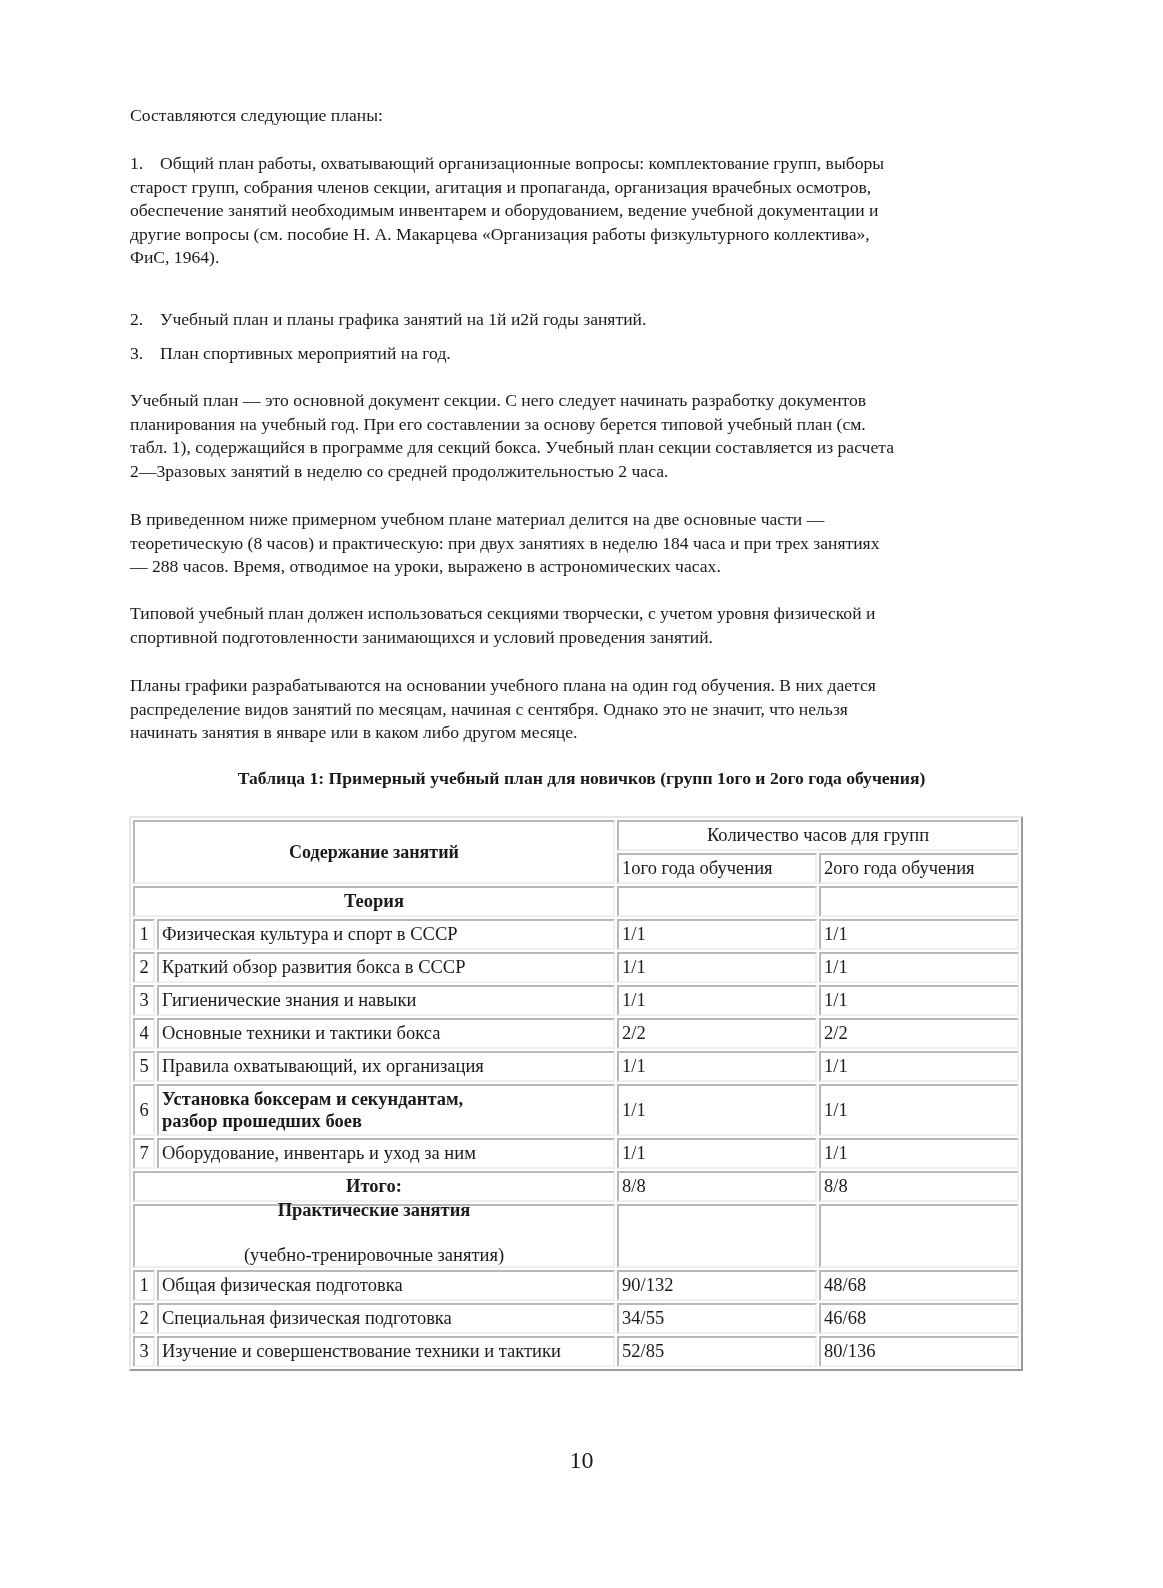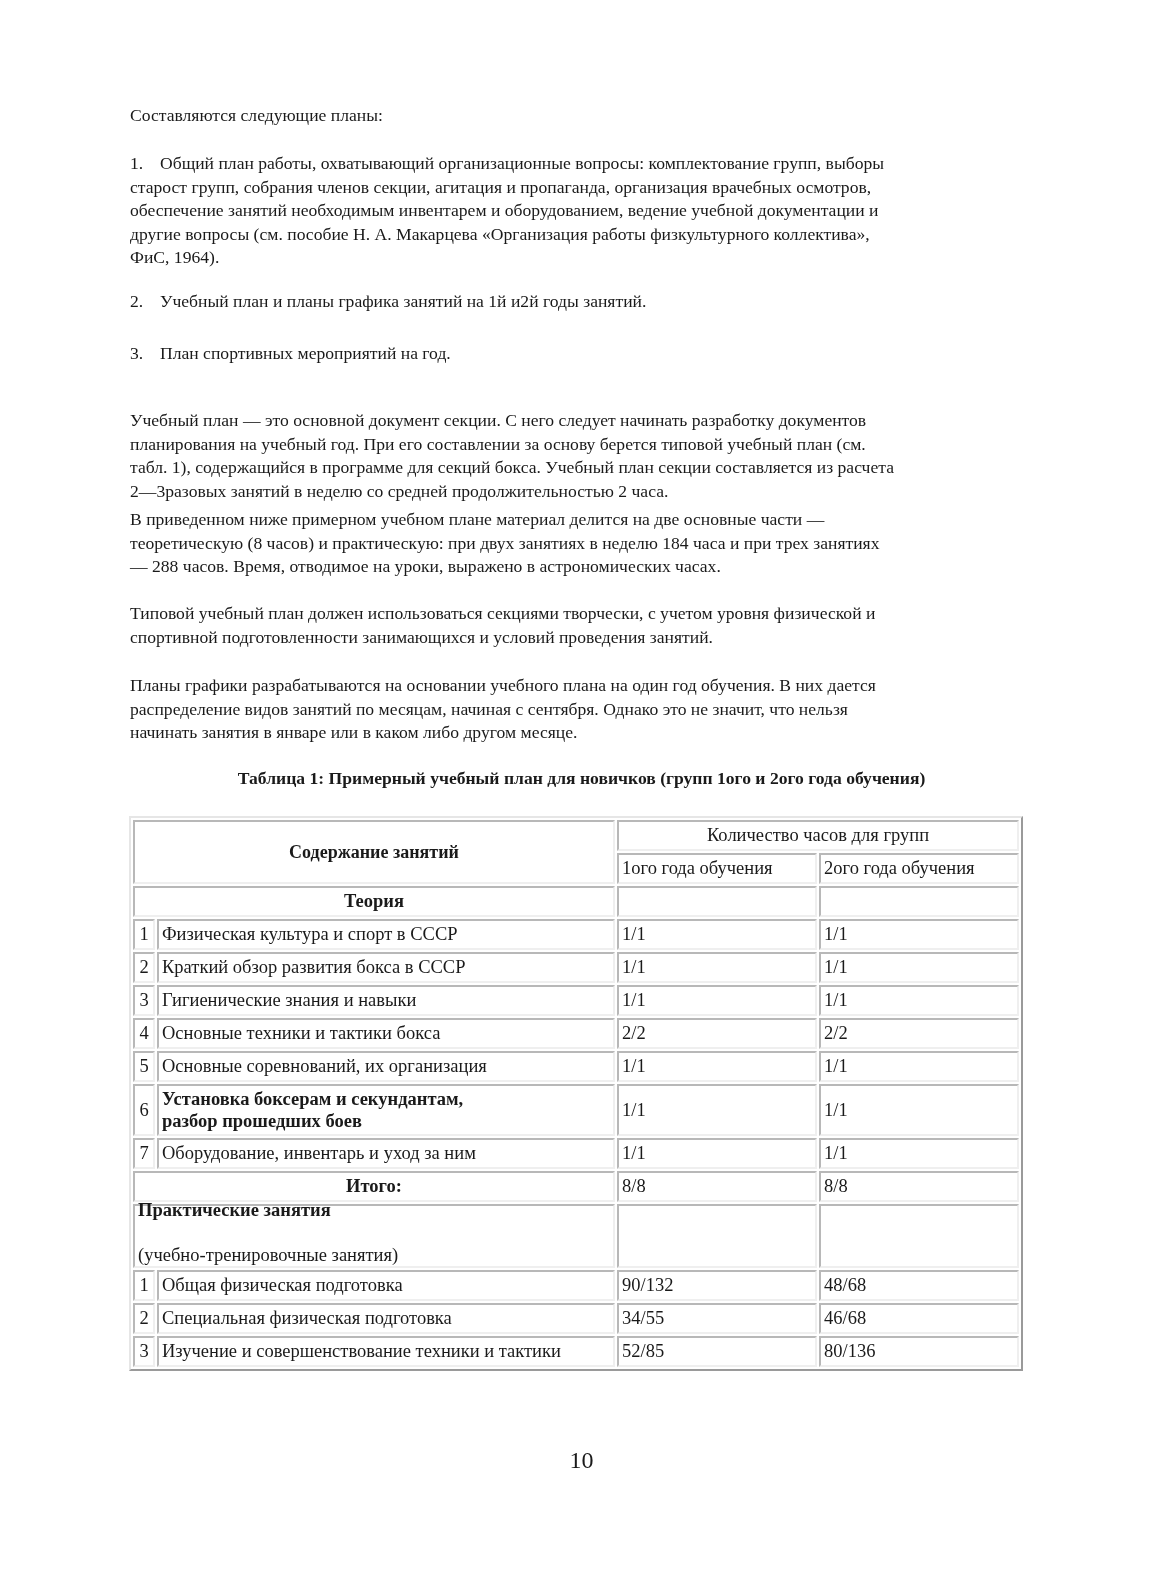--- a/index.html
+++ b/index.html
@@ -31,50 +31,50 @@
     padding: 0 3px; height: 27px; vertical-align: middle;
   }
   td.num { width: 12px; text-align: center; padding: 0 1px; }
   td.center { text-align: center; }
   td.bold { font-weight: bold; }
   td.hdr-main { height: 60px; text-align: center; font-weight: bold; font-size: 18px; }
   td.val { width: 190px; text-align: left; }
   td.multi { line-height: 22px; }
   .prak-title { font-weight: bold; display: block; margin-bottom: 24px; margin-top: -6px; }
   .prak-sub { display: block; }
-  td.prak-cell { height: 72px; }
+  td.prak-cell { text-align: center; height: 72px; }
   .page-number {
     position: absolute; left: 0; width: 1163px; top: 1447px;
     text-align: center; font-size: 24px;
   }
 </style>
 </head>
 <body>
 
 <div class="page">
 
   <div class="text-block" style="top:104px;">Составляются следующие планы:</div>
 
   <div class="text-block" style="top:152px;">
     <span class="list-num">1.</span><span>Общий план работы, охватывающий организационные вопросы: комплектование групп, выборы</span><br>
     <span>старост групп, собрания членов секции, агитация и пропаганда, организация врачебных осмотров,</span><br>
     <span>обеспечение занятий необходимым инвентарем и оборудованием, ведение учебной документации и</span><br>
     <span>другие вопросы (см. пособие Н. А. Макарцева «Организация работы физкультурного коллектива»,</span><br>
     <span>ФиС, 1964).</span>
   </div>
 
-  <div class="text-block" style="top:290px;">
+  <div class="text-block" style="top:308px;">
     <span class="list-num">2.</span><span>Учебный план и планы графика занятий на 1й и2й годы занятий.</span>
   </div>
 
   <div class="text-block" style="top:342px;">
     <span class="list-num">3.</span><span>План спортивных мероприятий на год.</span>
   </div>
 
-  <div class="text-block" style="top:409px;">
+  <div class="text-block" style="top:389px;">
     <span>Учебный план — это основной документ секции. С него следует начинать разработку документов</span><br>
     <span>планирования на учебный год. При его составлении за основу берется типовой учебный план (см.</span><br>
     <span>табл. 1), содержащийся в программе для секций бокса. Учебный план секции составляется из расчета</span><br>
     <span>2—3разовых занятий в неделю со средней продолжительностью 2 часа.</span>
   </div>
 
   <div class="text-block" style="top:508px;">
     <span>В приведенном ниже примерном учебном плане материал делится на две основные части —</span><br>
     <span>теоретическую (8 часов) и практическую: при двух занятиях в неделю 184 часа и при трех занятиях</span><br>
     <span>— 288 часов. Время, отводимое на уроки, выражено в астрономических часах.</span>
@@ -127,21 +127,21 @@
       <td class="val">1/1</td>
     </tr>
     <tr>
       <td class="num">4</td>
       <td>Основные техники и тактики бокса</td>
       <td class="val">2/2</td>
       <td class="val">2/2</td>
     </tr>
     <tr>
       <td class="num">5</td>
-      <td>Основные соревнований, их организация</td>
+      <td>Правила охватывающий, их организация</td>
       <td class="val">1/1</td>
       <td class="val">1/1</td>
     </tr>
     <tr>
       <td class="num">6</td>
       <td class="multi" style="height:48px; padding-right:104px;font-weight:bold;">Установка боксерам и секундантам, разбор прошедших боев</td>
       <td class="val">1/1</td>
       <td class="val">1/1</td>
     </tr>
     <tr>

